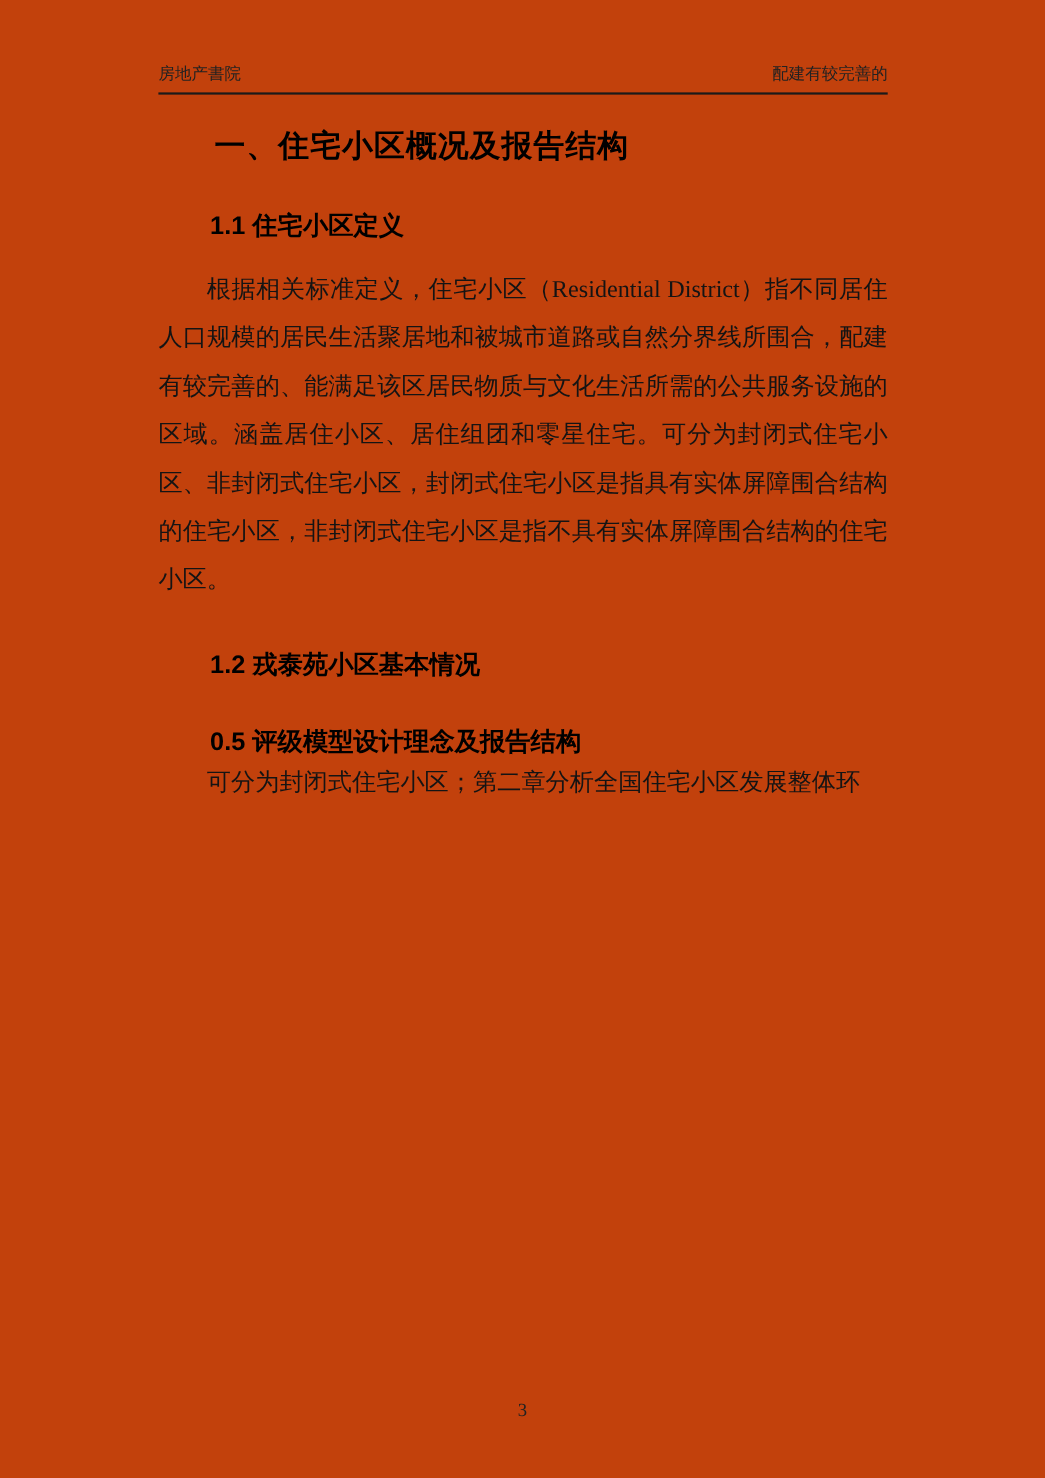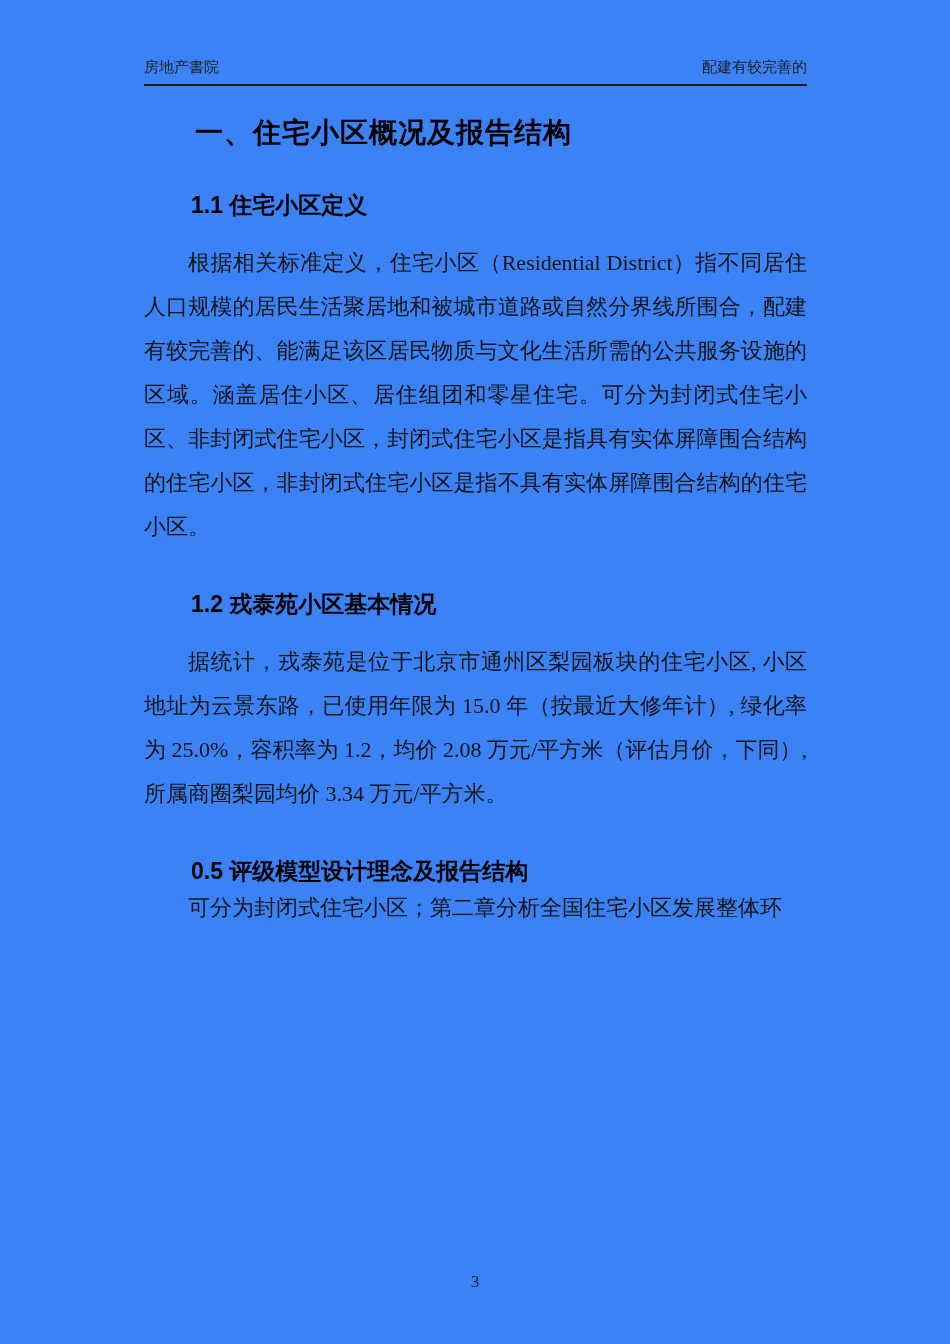--- a/index.html
+++ b/index.html
@@ -4,21 +4,21 @@
 <style>
   html, body {
     margin: 0;
     padding: 0;
     background: #ffffff;
   }
   .page {
     position: relative;
     width: 950px;
     height: 1344px;
-    background: #3b82f6;
+    background: #c2410c;
     color: #111111;
     overflow: hidden;
   }
   .header {
     position: absolute;
     top: 58px;
     left: 144px;
     width: 663px;
     display: flex;
     justify-content: space-between;
@@ -85,21 +85,20 @@
     <span>配建有较完善的</span>
   </div>
 
   <div class="content">
     <h1 class="chapter-title">一、住宅小区概况及报告结构</h1>
 
     <h2 class="section-heading">1.1 住宅小区定义</h2>
     <p class="body-para">根据相关标准定义，住宅小区（Residential District）指不同居住人口规模的居民生活聚居地和被城市道路或自然分界线所围合，配建有较完善的、能满足该区居民物质与文化生活所需的公共服务设施的区域。涵盖居住小区、居住组团和零星住宅。可分为封闭式住宅小区、非封闭式住宅小区，封闭式住宅小区是指具有实体屏障围合结构的住宅小区，非封闭式住宅小区是指不具有实体屏障围合结构的住宅小区。</p>
 
     <h2 class="section-heading">1.2 戎泰苑小区基本情况</h2>
-    <p class="body-para">据统计，戎泰苑是位于北京市通州区梨园板块的住宅小区, 小区地址为云景东路，已使用年限为 15.0 年（按最近大修年计）, 绿化率为 25.0%，容积率为 1.2，均价 2.08 万元/平方米（评估月价，下同）, 所属商圈梨园均价 3.34 万元/平方米。</p>
 
     <h2 class="section-heading">0.5 评级模型设计理念及报告结构</h2>
     <p class="body-para continued">可分为封闭式住宅小区；第二章分析全国住宅小区发展整体环</p>
   </div>
 
   <div class="footer">
     <span>3</span>
   </div>
 
 </div>

